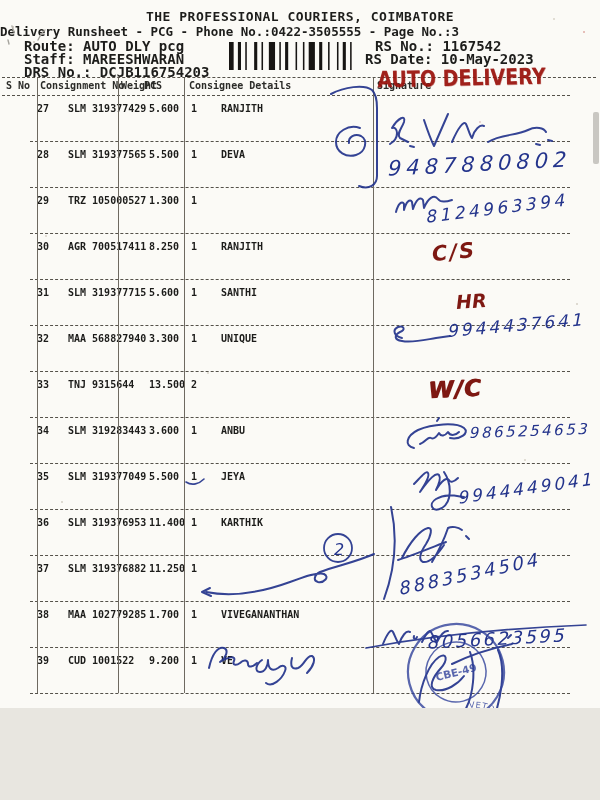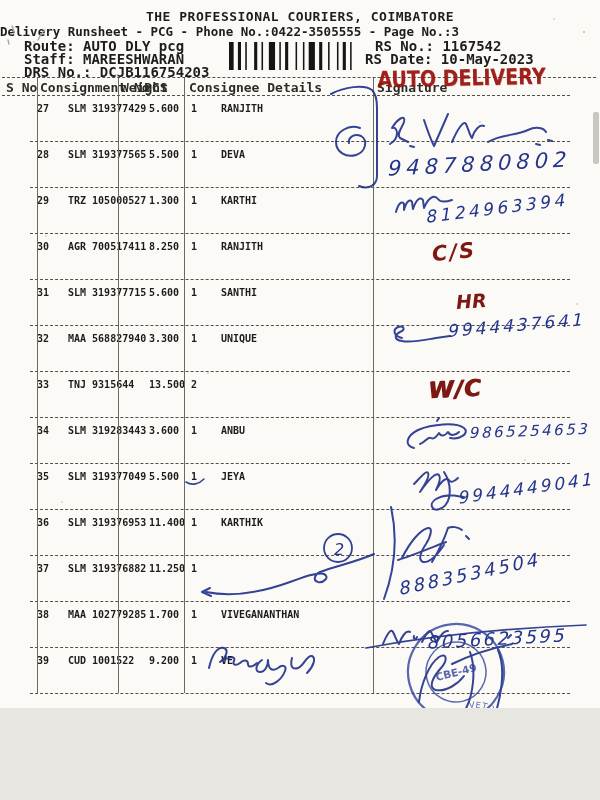--- a/index.html
+++ b/index.html
@@ -8,21 +8,21 @@
   .abs{position:absolute;}
   
   .hdr-title{left:0;top:9px;width:600px;text-align:center;font-size:13px;font-weight:bold;letter-spacing:.5px;color:#1d1d1b;}
   .hdr-sub{left:0;top:24px;width:600px;text-align:left;font-size:12.5px;font-weight:bold;color:#1d1d1b;}
   .meta{font-size:14px;font-weight:bold;color:#1d1d1b;white-space:pre;padding-left:10px;}
   .route{left:14px;top:38px}.staff{left:14px;top:51px}.drs{left:14px;top:64px}
   .rsno{left:365px;top:38px}.rsdate{left:355px;top:51px}
   #barcode{left:229px;top:42px}
   
   .dash-top{left:2px;top:77px;width:594px;border-top:1.5px dashed #55514a;height:0;}
-  .hc{position:absolute;top:80px;font-size:13px;font-weight:bold;color:#2c2c29;}
+  .hc{position:absolute;top:80px;font-size:10px;font-weight:bold;color:#2c2c29;}
   .hc0{left:6px}.hc1{left:40px}.hc2{left:121px}.hc3{left:144px}.hc4{left:189px}.hc5{left:377px}
   .tbody{left:2px;top:95px;width:568px;border-top:1.5px dashed #55514a;}
   .trow{display:grid;grid-template-columns:35px 81px 40px 26px 189px 1fr;height:46px;
         border-bottom:1.5px dashed #55514a;box-sizing:border-box;margin-left:28px;}
   .tc{font-size:10px;font-weight:bold;padding-top:7px;color:#1c1c1a;white-space:pre;}
   .tc-s_no{padding-left:7px}.tc-consignment{padding-left:3px}.tc-weight{padding-left:3px}
   .tc-pcs{padding-left:5px}.tc-consignee{padding-left:9px}
   .vl{position:absolute;top:78px;height:615px;width:1px;background:#6e6960;}
   .vl1{left:37px}.vl2{left:118px}.vl3{left:184px}.vl4{left:373px}
   
@@ -109,21 +109,20 @@
         <span class="tc tc-weight">5.500</span>
         <span class="tc tc-pcs">1</span>
         <span class="tc tc-consignee">DEVA</span>
         <span class="tc tc-signature"></span>
       </div>
       <div class="trow">
         <span class="tc tc-s_no">29</span>
         <span class="tc tc-consignment">TRZ 105000527</span>
         <span class="tc tc-weight">1.300</span>
         <span class="tc tc-pcs">1</span>
-        <span class="tc tc-consignee">KARTHI</span>
         <span class="tc tc-signature"></span>
       </div>
       <div class="trow">
         <span class="tc tc-s_no">30</span>
         <span class="tc tc-consignment">AGR 700517411</span>
         <span class="tc tc-weight">8.250</span>
         <span class="tc tc-pcs">1</span>
         <span class="tc tc-consignee">RANJITH</span>
         <span class="tc tc-signature"></span>
       </div>

